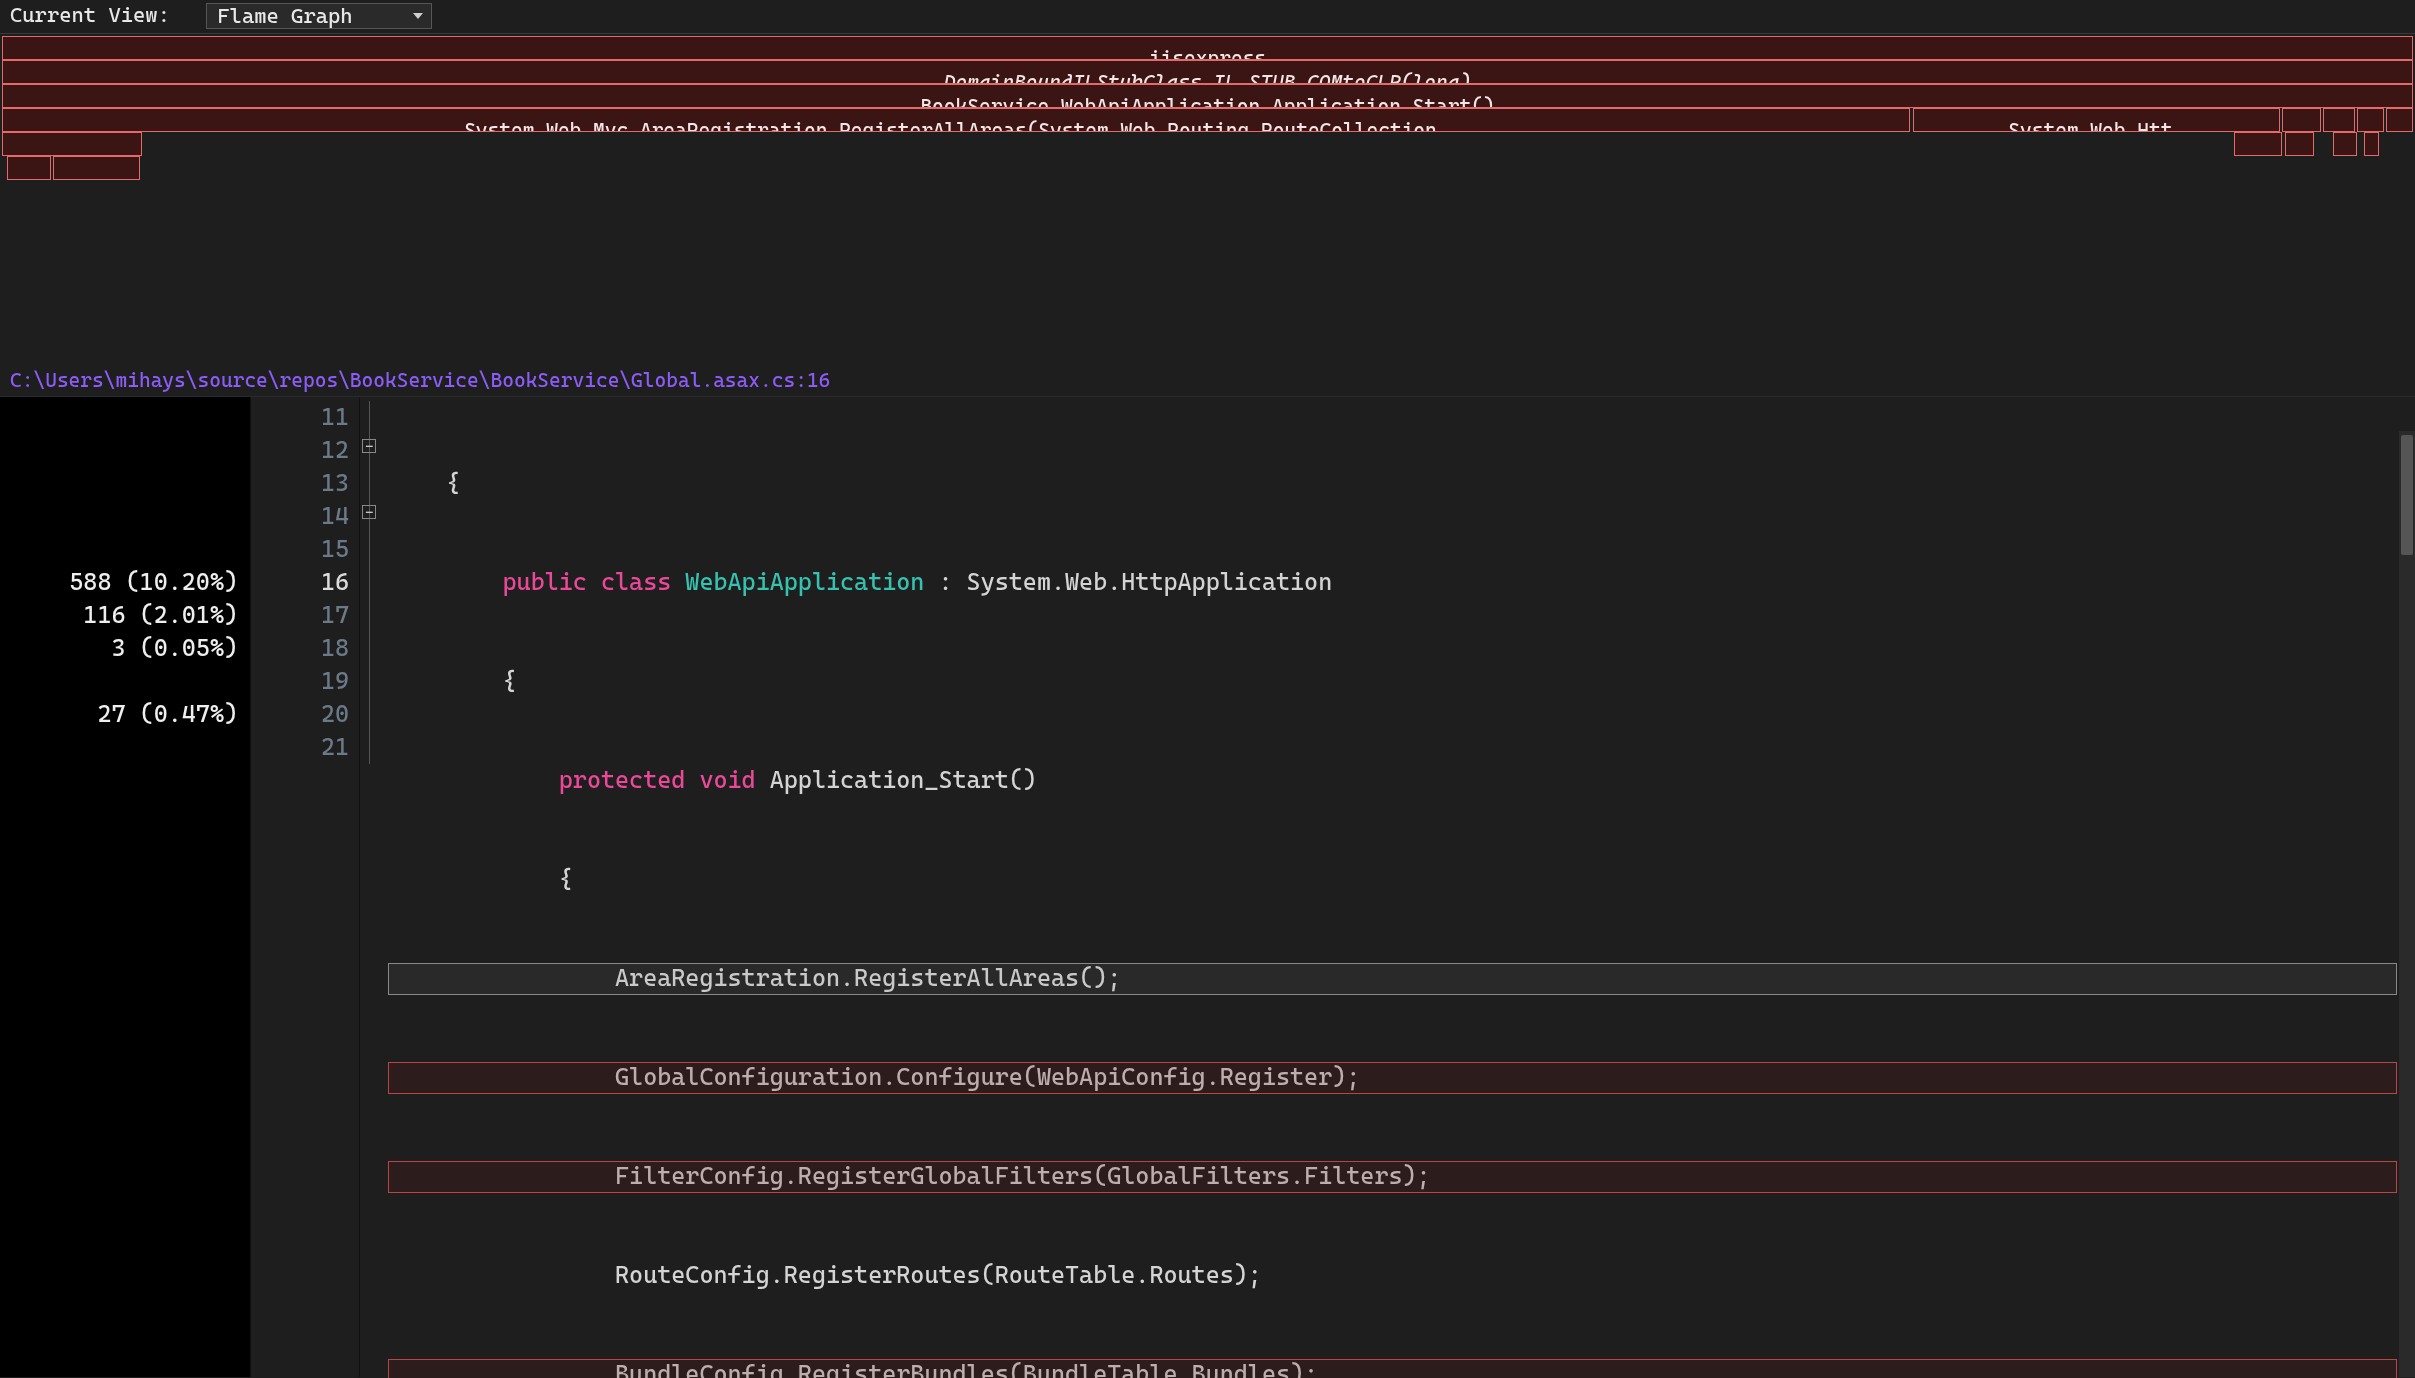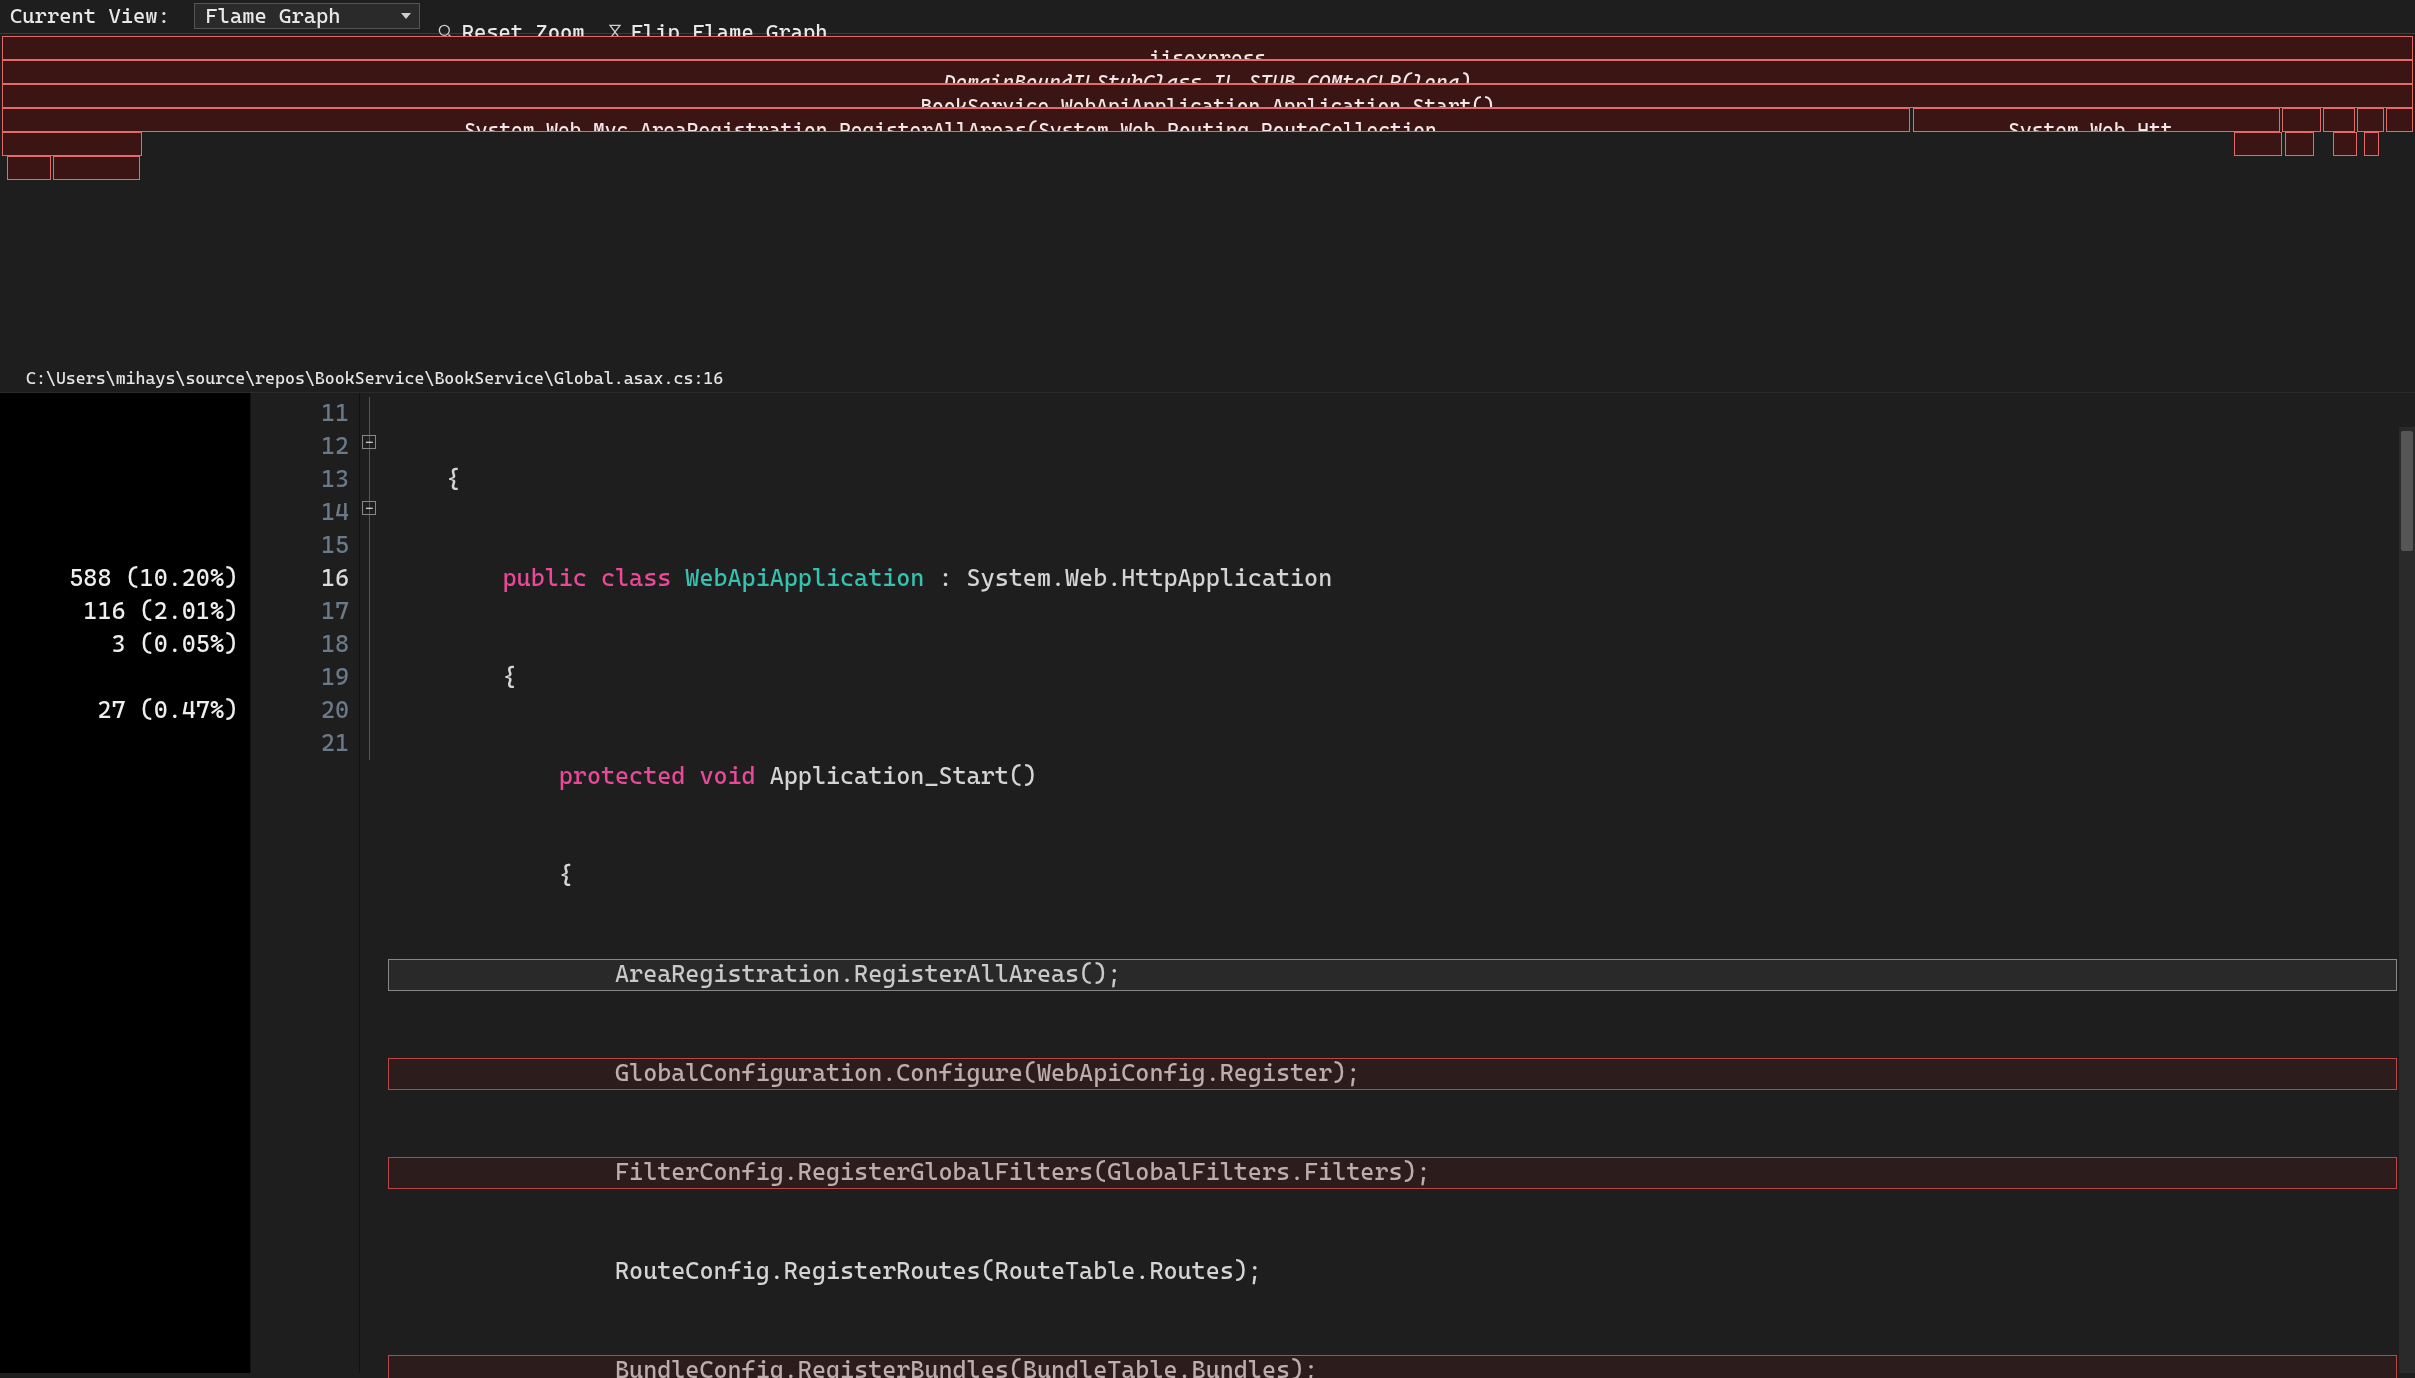--- a/index.html
+++ b/index.html
@@ -9,22 +9,22 @@
     font-family: "Cascadia Code", "Consolas", monospace;
     font-size: 21px;
     width: 2415px;
     height: 1378px;
     overflow: hidden;
   }
 
   
   .toolbar {
     display: flex;
-    align-items: center;
-    gap: 12px;
+    align-items: flex-start;
+    gap: 24px;
     padding: 3px 10px 5px 10px;
     border-bottom: 1px solid #3a3a3a;
     height: 34px;
     color:#eee;
   }
   .toolbar .label { color: #e8e8e8; white-space: pre; }
   .view-select {
     display: flex;
     align-items: center;
     background: #2a2a2a;
@@ -82,23 +82,23 @@
   
   .r0 { top: 2px; }
   .r1 { top: 26px; }
   .r2 { top: 50px; }
   .r3 { top: 74px; }
   .r4 { top: 98px; }
   .r5 { top: 122px; }
 
   
   .path-bar {
-    padding: 4px 26px;
-    color: #e5e5e5;
-    font-size: 17px;
+    padding: 4px 10px;
+    color: #8b5cf6;
+    font-size: 20px;
     border-bottom: 1px solid #2a2a2a;
   }
 
   
   .code-area {
     display: flex;
     height: calc(100% - 34px - 330px - 34px);
     background:#1e1e1e;
   }
   .metrics {

